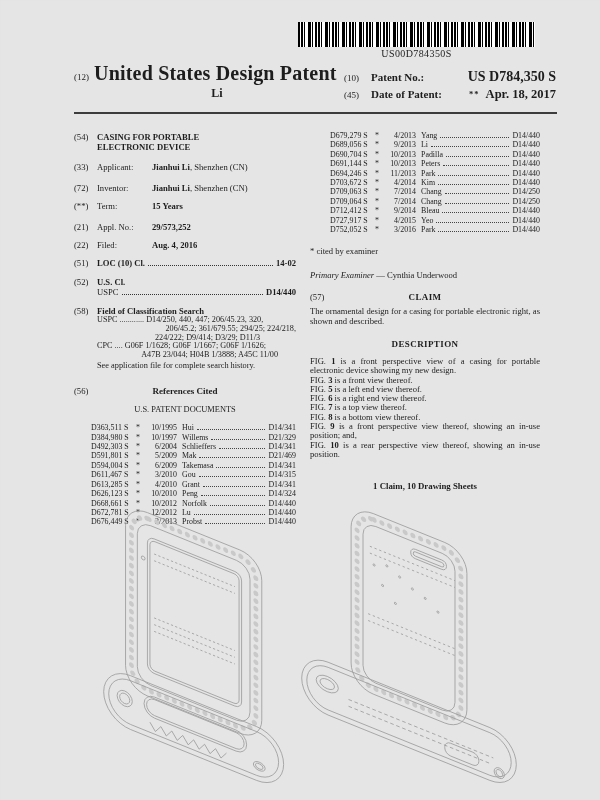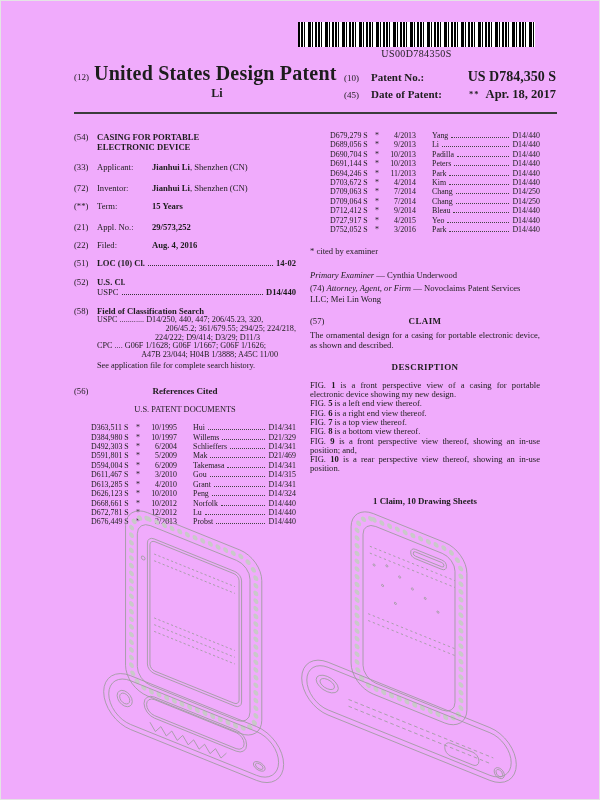--- a/index.html
+++ b/index.html
@@ -1,16 +1,16 @@
 <!DOCTYPE html>
 <html><head>
 <meta charset="utf-8">
 <style>
   html,body{margin:0;padding:0;background:#fff;}
-  .page{position:relative;width:600px;height:800px;background:#f0abfc;overflow:hidden;
+  .page{position:relative;width:600px;height:800px;background:#e5e5e5;overflow:hidden;
         font-family:"Liberation Serif","DejaVu Serif",serif;color:#1d1d1d;
         box-shadow:inset 0 0 0 1px #e4e4e4;}
   
   .barcode{position:absolute;left:298px;top:22px;width:237px;}
   .bars{height:25px;background:repeating-linear-gradient(90deg,
         #000 0 2px,#fff 2px 3px,#000 3px 5px,#fff 5px 6px,#000 6px 7px,#fff 7px 10px,
         #000 10px 13px,#fff 13px 14px,#000 14px 15px,#fff 15px 17px);}
   .barcode-text{text-align:center;font-size:10px;margin-top:1px;letter-spacing:.4px;}
   
   .header{position:absolute;left:74px;top:62px;width:482px;display:flex;}
@@ -43,21 +43,21 @@
   .fos .fos-line:nth-child(3){padding-right:36px;}
   .fos .fos-line:nth-child(5){padding-right:18px;}
   .fos-note{margin-left:23px;font-size:8.3px;margin-top:1px;}
   .refs-head{position:relative;margin-top:15px;text-align:center;font-weight:bold;font-size:9px;}
   .sec-num{position:absolute;left:0;font-weight:normal;font-size:8.6px;letter-spacing:0;}
   .refs-sub{text-align:center;margin-top:8px;font-size:8.4px;}
   .ref-list{margin-top:8px;padding-left:17px;}
   .ref-row{display:flex;font-size:7.9px;line-height:8.4px;align-items:baseline;}
   .ref-no{flex:0 0 45px;}
   .ref-star{flex:0 0 9px;}
-  .ref-date{flex:0 0 32px;text-align:right;margin-right:16px;}
+  .ref-date{flex:0 0 32px;text-align:right;margin-right:5px;}
   .ref-name{white-space:nowrap;}
   .ref-leader{flex:1;margin:0 3px;border-bottom:1px dotted #444;height:6px;}
   .cited-note{margin-top:12px;}
   .para{margin:13px 0 0;}
   .attorney{margin-top:3px;max-width:226px;}
   .italic{font-style:italic;}
   .sec-head{position:relative;margin-top:12px;text-align:center;font-weight:bold;font-size:9px;letter-spacing:.4px;}
   .claim-text{margin-top:3px;text-align:justify;}
   .fig-list{margin-top:8px;}
   .fig-line{margin:0;text-align:justify;line-height:9.3px;}
@@ -368,31 +368,31 @@
       <span class="ref-no">D752,052 S</span>
       <span class="ref-star">*</span>
       <span class="ref-date">3/2016</span>
       <span class="ref-name">Park</span>
       <span class="ref-leader"></span>
       <span class="ref-cls">D14/440</span>
     </div>
   </div>
     <div class="cited-note">* cited by examiner</div>
     <p class="para"><span class="italic">Primary Examiner</span><span> — Cynthia Underwood</span></p>
-    <p class="para attorney"><span>(74)</span> <span class="italic">Attorney, Agent, or Firm</span><span> — Novoclaims Patent Services LLC; Mei Lin Wong</span></p>
     <div class="sec-head">
       <span class="sec-num">(57)</span>
       <span>CLAIM</span>
     </div>
-    <p class="claim-text">The ornamental design for a casing for portable electronic device, as shown and described.</p>
+    <p class="claim-text">The ornamental design for a casing for portable electronic right, as shown and described.</p>
     <div class="sec-head">DESCRIPTION</div>
     <div class="fig-list">
     <p class="fig-line"><span>FIG.</span> <span class="fig-num">1</span> <span>is a front perspective view of a casing for portable electronic device showing my new design.</span></p>
 
 
+    <p class="fig-line"><span>FIG.</span> <span class="fig-num">3</span> <span>is a front view thereof.</span></p>
 
 
     <p class="fig-line"><span>FIG.</span> <span class="fig-num">5</span> <span>is a left end view thereof.</span></p>
 
     <p class="fig-line"><span>FIG.</span> <span class="fig-num">6</span> <span>is a right end view thereof.</span></p>
 
     <p class="fig-line"><span>FIG.</span> <span class="fig-num">7</span> <span>is a top view thereof.</span></p>
 
     <p class="fig-line"><span>FIG.</span> <span class="fig-num">8</span> <span>is a bottom view thereof.</span></p>
 

